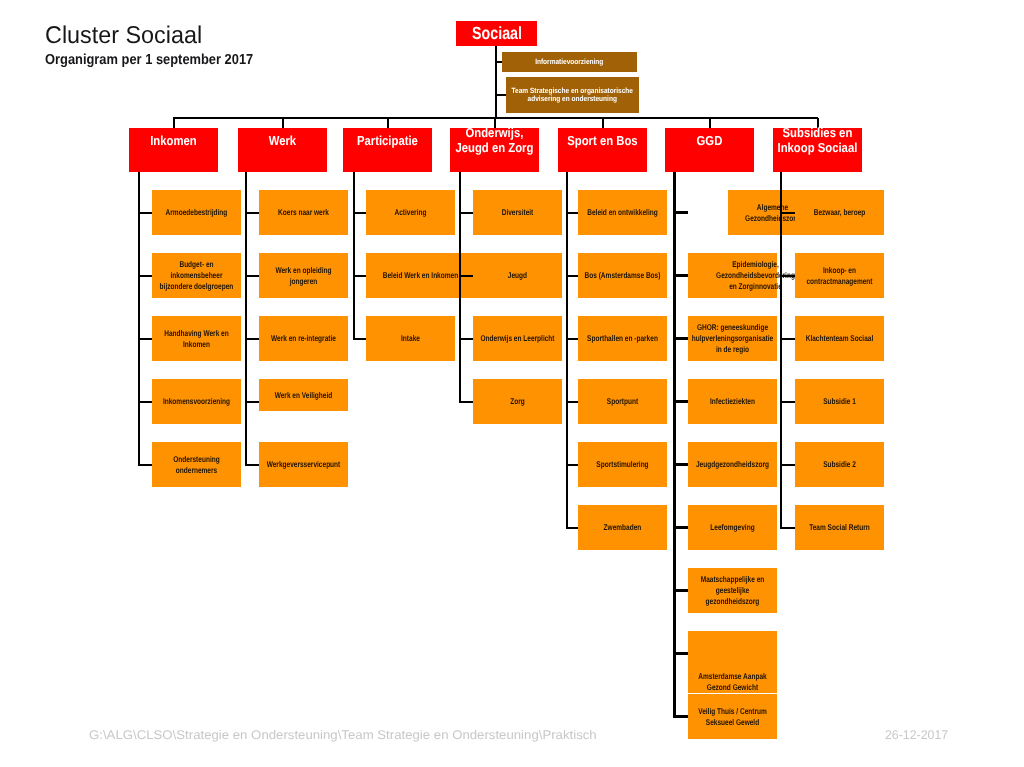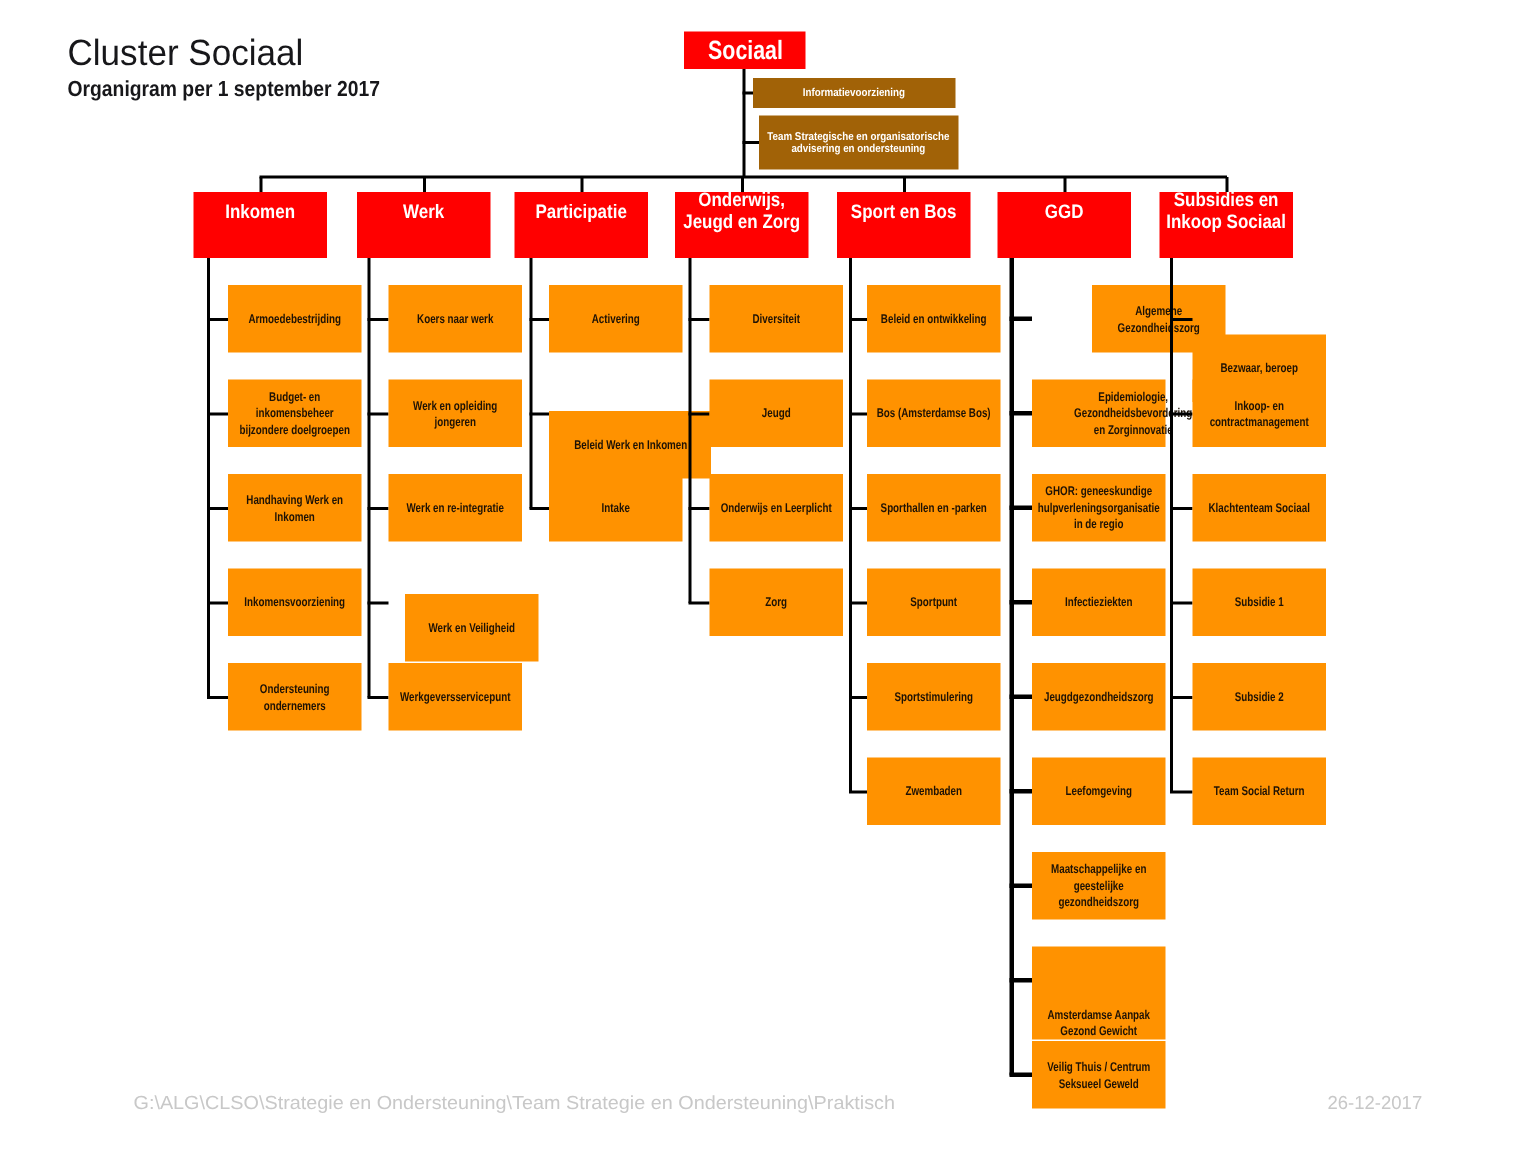--- a/index.html
+++ b/index.html
@@ -87,38 +87,38 @@
       </div>
       <div class="hline" style="left: 245px; top: 274.5px; width: 13.5px; height: 2px;"></div>
       <div class="node leaf" style="left: 258.5px; top: 253px; width: 89px; height: 45px;">
         <span style="width: 106.959px;">Werk en opleiding jongeren</span>
       </div>
       <div class="hline" style="left: 245px; top: 337.5px; width: 13.5px; height: 2px;"></div>
       <div class="node leaf" style="left: 258.5px; top: 316px; width: 89px; height: 45px;">
         <span style="width: 106.959px;">Werk en re-integratie</span>
       </div>
       <div class="hline" style="left: 245px; top: 400.5px; width: 13.5px; height: 2px;"></div>
-      <div class="node leaf" style="left: 270px; top: 379px; width: 89px; height: 45px; margin-top: 17px;">
+      <div class="node leaf" style="left: 259px; top: 379px; width: 89px; height: 32px;">
         <span style="width: 106.959px;">Werk en Veiligheid</span>
       </div>
       <div class="hline" style="left: 245px; top: 463.5px; width: 13.5px; height: 2px;"></div>
       <div class="node leaf" style="left: 258.5px; top: 442px; width: 89px; height: 45px;">
         <span style="width: 106.959px;">Werkgeversservicepunt</span>
       </div>
       <div class="vline" style="left: 386.5px; top: 118px; width: 2px; height: 10px;"></div>
       <div class="node lvl1" style="left: 343px; top: 128px; width: 89px; height: 44px;">
         <span style="width: 98.8506px;">Participatie</span>
       </div>
       <div class="vline" style="left: 352.5px; top: 172px; width: 2px; height: 166.5px;"></div>
       <div class="hline" style="left: 352.5px; top: 211.5px; width: 13.5px; height: 2px;"></div>
       <div class="node leaf" style="left: 366px; top: 190px; width: 89px; height: 45px;">
         <span style="width: 106.959px;">Activering</span>
       </div>
       <div class="hline" style="left: 352.5px; top: 274.5px; width: 13.5px; height: 2px;"></div>
-      <div class="node leaf" style="left: 366px; top: 253px; width: 108px; height: 45px; margin-top: 21px;">
+      <div class="node leaf" style="left: 366px; top: 253px; width: 108px; height: 45px;">
         <span style="width: 106.959px;">Beleid Werk en Inkomen</span>
       </div>
       <div class="hline" style="left: 352.5px; top: 337.5px; width: 13.5px; height: 2px;"></div>
       <div class="node leaf" style="left: 366px; top: 316px; width: 89px; height: 45px;">
         <span style="width: 106.959px;">Intake</span>
       </div>
       <div class="vline" style="left: 493.5px; top: 118px; width: 2px; height: 10px;"></div>
       <div class="node lvl1" style="left: 450px; top: 128px; width: 89px; height: 44px;">
         <span style="width: 98.8506px;">Onderwijs, Jeugd en Zorg</span>
       </div>
@@ -208,21 +208,21 @@
       <div class="hline" style="left: 673px; top: 715px; width: 15px; height: 3px;"></div>
       <div class="node leaf" style="left: 688px; top: 694px; width: 89px; height: 45px;">
         <span style="width: 106.959px;">Veilig Thuis / Centrum Seksueel Geweld</span>
       </div>
       <div class="vline" style="left: 816.5px; top: 118px; width: 2px; height: 10px;"></div>
       <div class="node lvl1" style="left: 773px; top: 128px; width: 89px; height: 44px;">
         <span style="width: 98.8506px;">Subsidies en Inkoop Sociaal</span>
       </div>
       <div class="vline" style="left: 780px; top: 172px; width: 2px; height: 355.5px;"></div>
       <div class="hline" style="left: 780px; top: 211.5px; width: 15px; height: 2px;"></div>
-      <div class="node leaf" style="left: 795px; top: 190px; width: 89px; height: 45px; margin-top: 33px;">
+      <div class="node leaf" style="left: 795px; top: 190px; width: 89px; height: 45px;">
         <span style="width: 106.959px;">Bezwaar, beroep</span>
       </div>
       <div class="hline" style="left: 780px; top: 274.5px; width: 15px; height: 2px;"></div>
       <div class="node leaf" style="left: 795px; top: 253px; width: 89px; height: 45px;">
         <span style="width: 106.959px;">Inkoop- en contractmanagement</span>
       </div>
       <div class="hline" style="left: 780px; top: 337.5px; width: 15px; height: 2px;"></div>
       <div class="node leaf" style="left: 795px; top: 316px; width: 89px; height: 45px;">
         <span style="width: 106.959px;">Klachtenteam Sociaal</span>
       </div>

